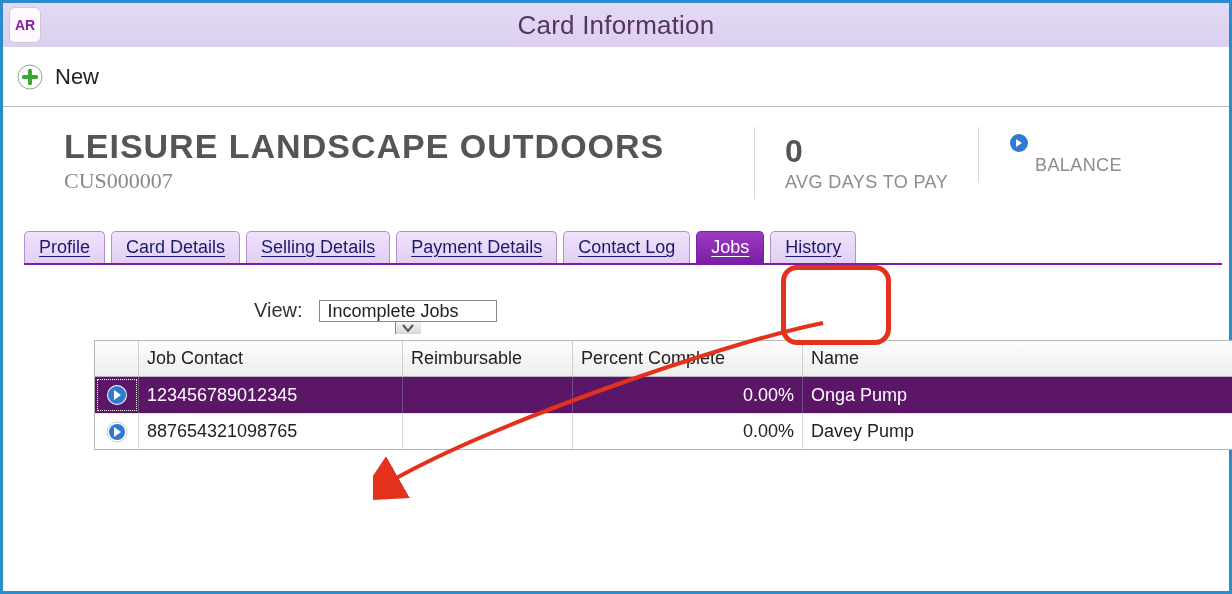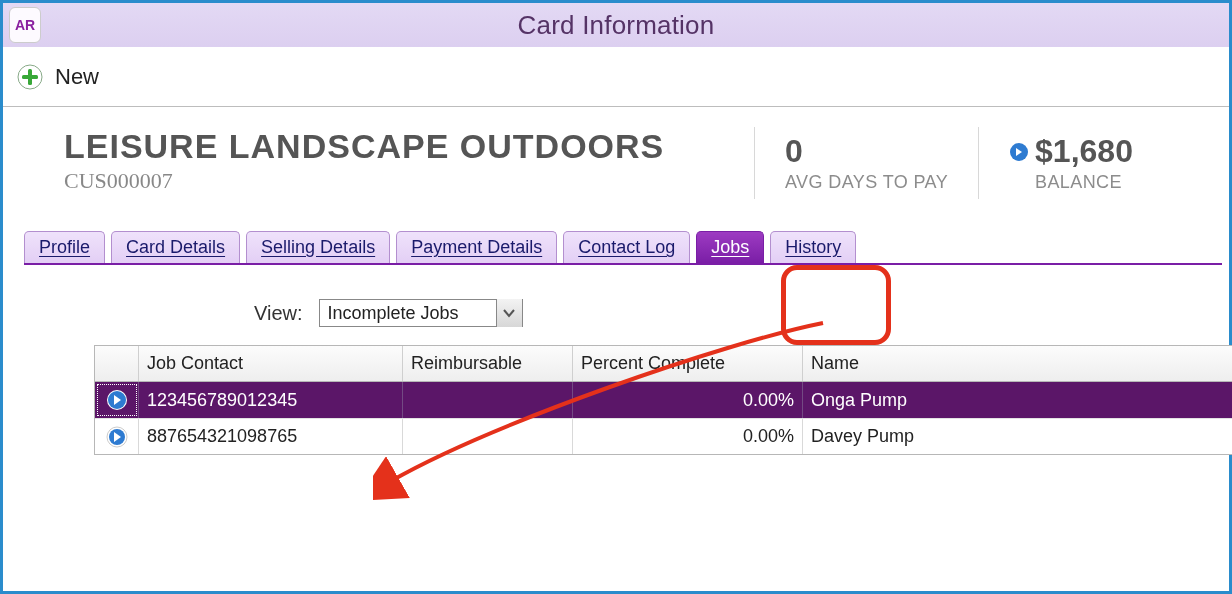--- a/index.html
+++ b/index.html
@@ -29,21 +29,21 @@
   .balance-top svg { width:20px; height:20px; flex:0 0 auto; }
   
   .tabs { display: flex; gap: 6px; padding-left: 18px; margin-top: 22px; align-items: flex-end; }
   .tab { height: 32px; padding: 0 14px; border: 1px solid #b38fcf; border-bottom: none; border-top-left-radius: 5px; border-top-right-radius: 5px; background: linear-gradient(#efe2fb,#e3cff5); color: #1a1a6b; font-size: 18px; display: flex; align-items: center; cursor: pointer; text-decoration: underline; text-underline-offset: 3px; }
   .tab.active { background: linear-gradient(#9d3bc2,#7a1ea6); color: #fff; border-color: #7a1ea6; text-decoration: underline; }
   .tab-panel { border-top: 2px solid #7a1ea6; margin: 0 4px 7px 18px; position: relative; }
   
   .jobs-highlight { position: absolute; left: 778px; top: 262px; width: 110px; height: 80px; border: 5px solid #e4311b; border-radius: 16px; pointer-events: none; }
   
   .view-row { display:flex; align-items:center; gap:16px; padding: 34px 0 18px 230px; font-size:20px; color:#333; }
-  .view-row .select { display:flex; align-items:center; border:1px solid #888; height:28px; }
+  .view-row .select { display:flex; align-items:center; border:1px solid #888; height:22px;flex-direction:column; }
   .view-row .select .sel-text { padding: 0 8px; font-size:18px; color:#222; min-width:176px; }
   .view-row .select .sel-btn { width:26px; height:28px; border-left:1px solid #888; background:linear-gradient(#f3f3f3,#d7d7d7); display:flex; align-items:center; justify-content:center; cursor:pointer; }
   
   .grid { margin: 0 0 0 70px; border: 1px solid #b7b7b7; width: 1150px; }
   .grid-head { display:flex; background: linear-gradient(#fcfcfc,#eee); height:36px; border-bottom:1px solid #b7b7b7; font-size:18px; color:#222; }
   .grid-head .hc { border-right:1px solid #cfcfcf; display:flex; align-items:center; padding-left:8px; }
   .hc.c0 { width:44px; padding:0; }
   .hc.c1 { width:264px; }
   .hc.c2 { width:170px; }
   .hc.c3 { width:230px; }
@@ -93,21 +93,20 @@
       <div class="metric">
         <div class="val">0</div>
         <div class="lbl">AVG DAYS TO PAY</div>
       </div>
       <div class="metric balance">
         <div class="balance-top">
           <svg viewBox="0 0 20 20">
             <circle cx="10" cy="10" r="9" fill="#2e7bd1"></circle>
             <path d="M7 6 L13 10 L7 14 Z" fill="#fff"></path>
           </svg>
-          <div class="val">$1,680</div>
         </div>
         <div class="lbl" style="margin-left:26px;">BALANCE</div>
       </div>
     </div>
 
     <div class="tabs">
       <div class="tab">Profile</div>
       <div class="tab">Card Details</div>
       <div class="tab">Selling Details</div>
       <div class="tab">Payment Details</div>

